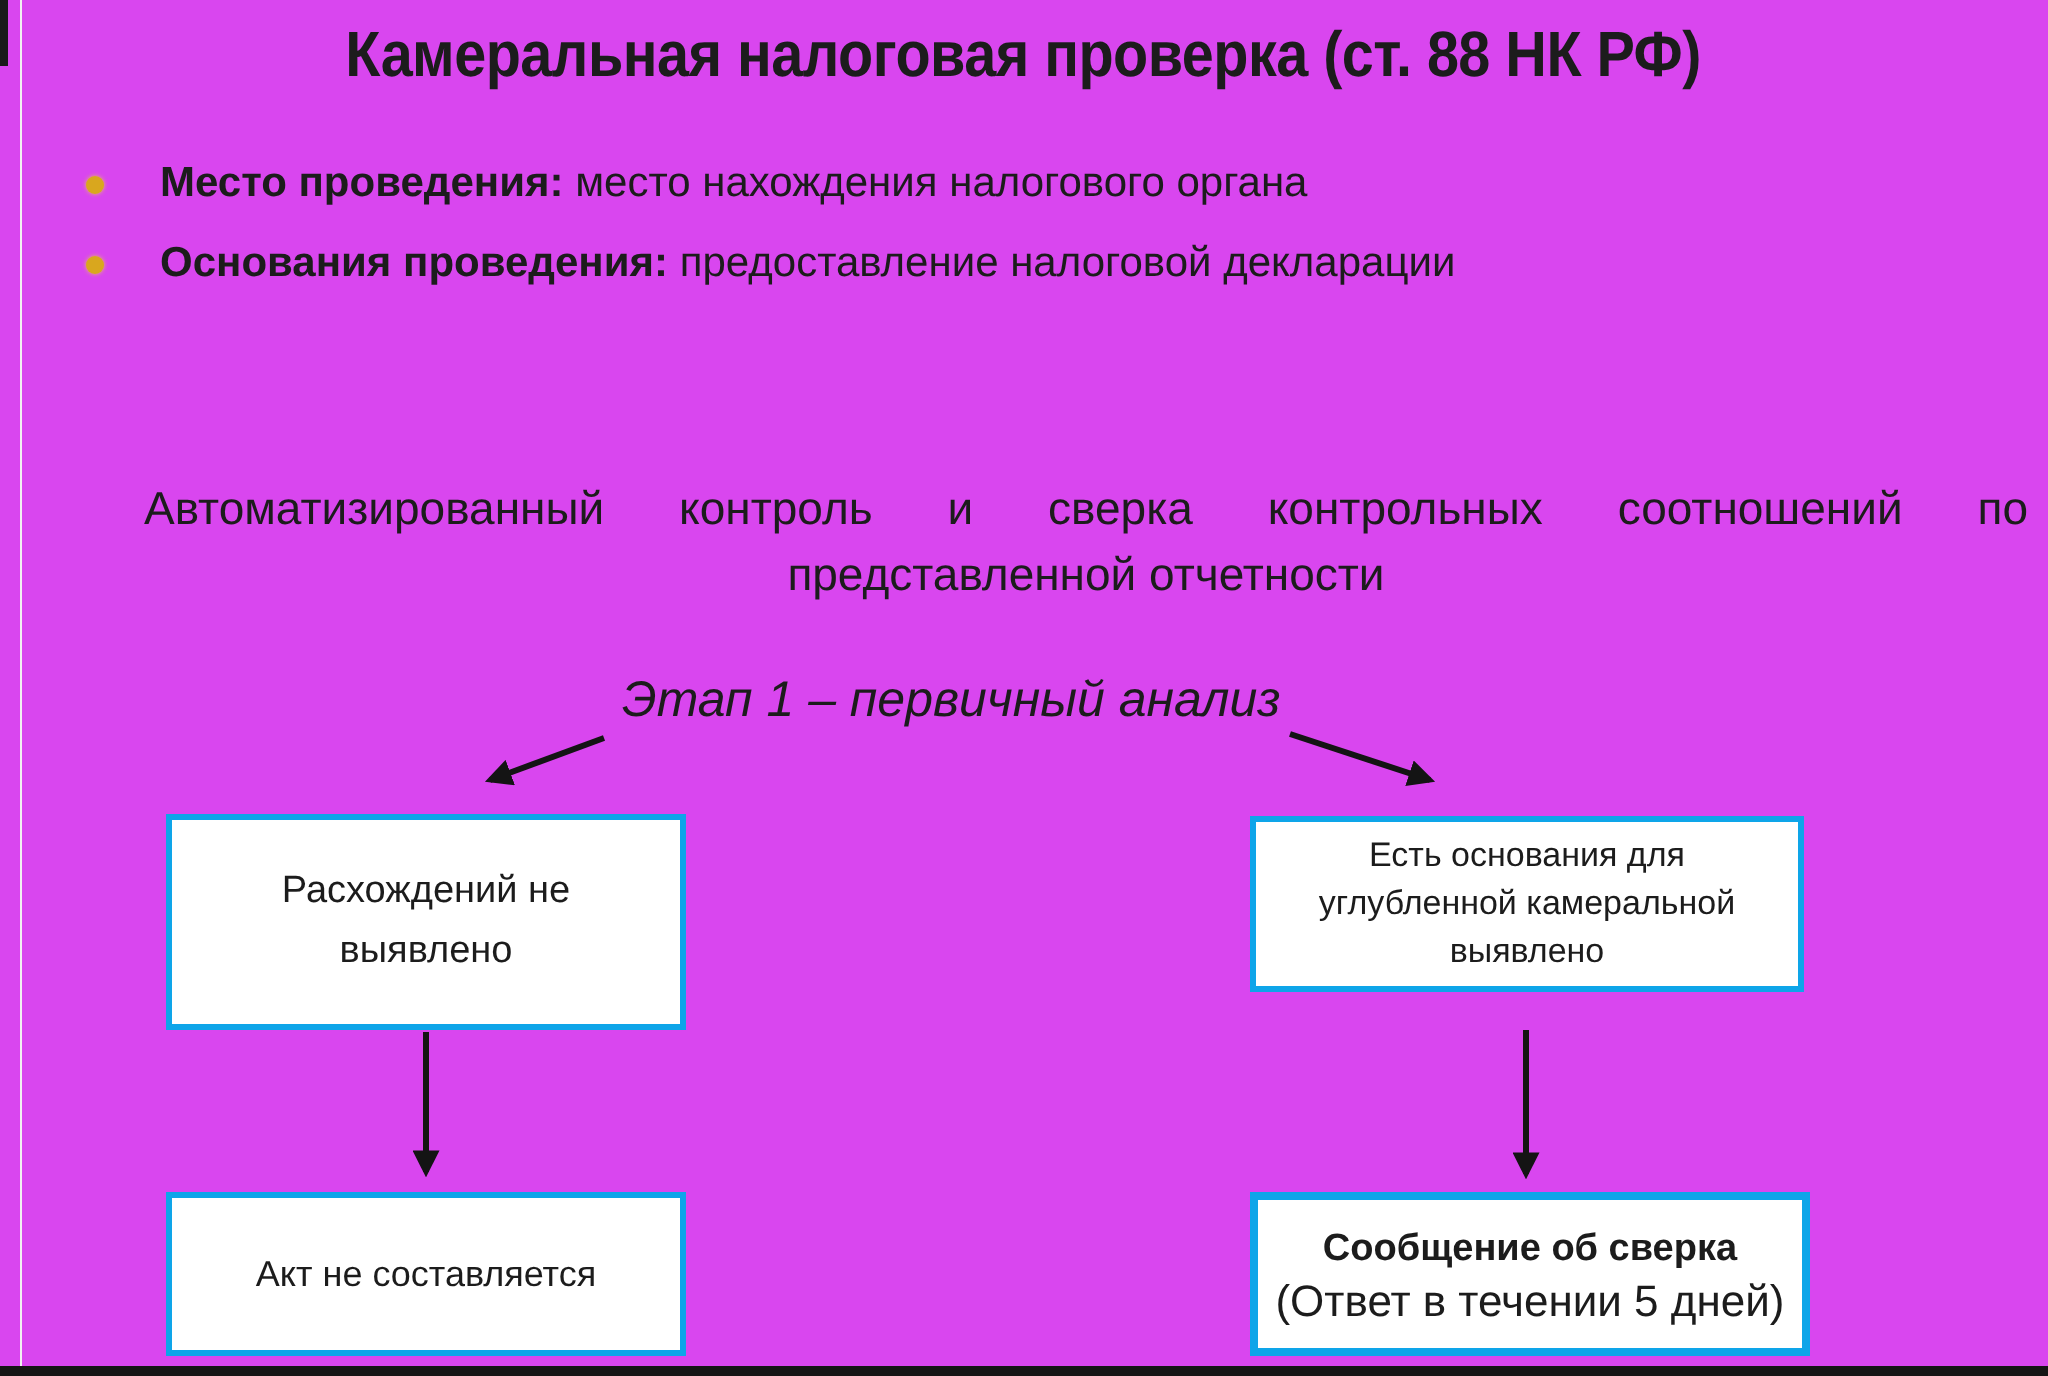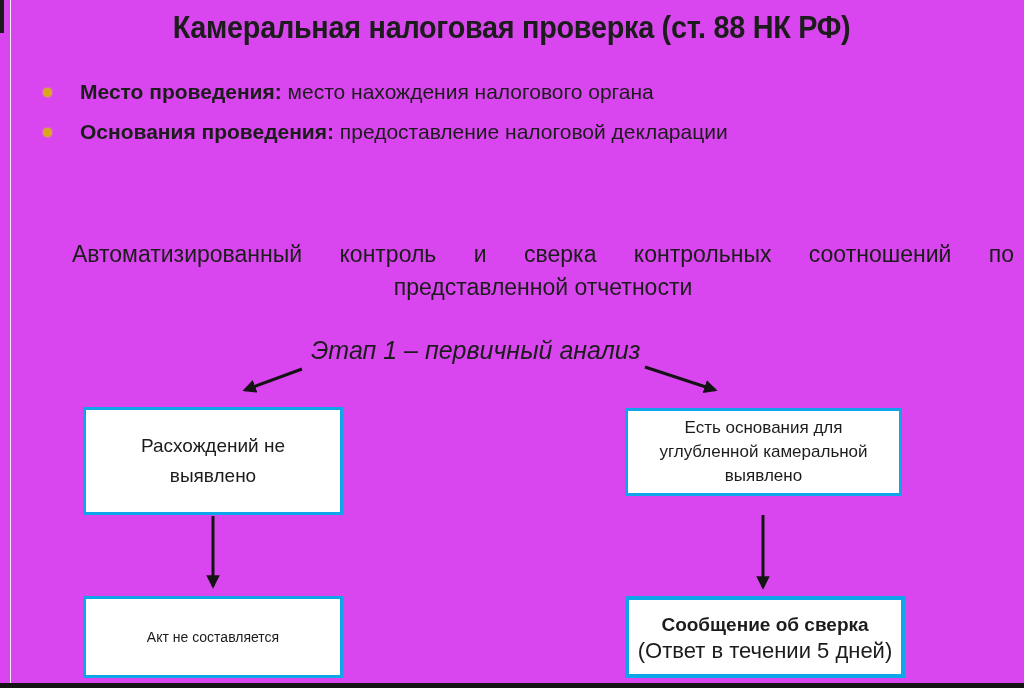--- a/index.html
+++ b/index.html
@@ -44,21 +44,21 @@
   
   .stage-label { position: absolute; left: 311px; top: 336px; font-size: 25px; white-space: nowrap; font-style: italic; }
 
   
   .fc-box {
     position: absolute; background: #ffffff; border: 3px solid #0ea5e9;
     display: flex; flex-direction: column; align-items: center; justify-content: center;
     text-align: center;
   }
   .box-no-discrepancies { left: 83px;  top: 407px; width: 260px; height: 108px; font-size: 19px; line-height: 30px; }
-  .box-no-act           { left: 83px;  top: 596px; width: 260px; height: 82px;  font-size: 14px; }
+  .box-no-act           { left: 83px;  top: 596px; width: 260px; height: 82px;  font-size: 18px; }
   .box-grounds          { left: 625px; top: 408px; width: 277px; height: 88px; font-size: 17px; line-height: 24px; }
   .box-error-message    { left: 625px; top: 596px; width: 280px; height: 82px;  border-width: 4px; }
   .box-error-title    { font-size: 19px; font-weight: 700; line-height: 26px; }
   .box-error-subtitle { font-size: 22px; line-height: 25px; }
 
   
   .arrows { position: absolute; left: 0; top: 0; pointer-events: none; }
   .arrows line { stroke: #141414; stroke-width: 3; }
   .arrows .ah-fill { fill: #141414; }
 </style>

